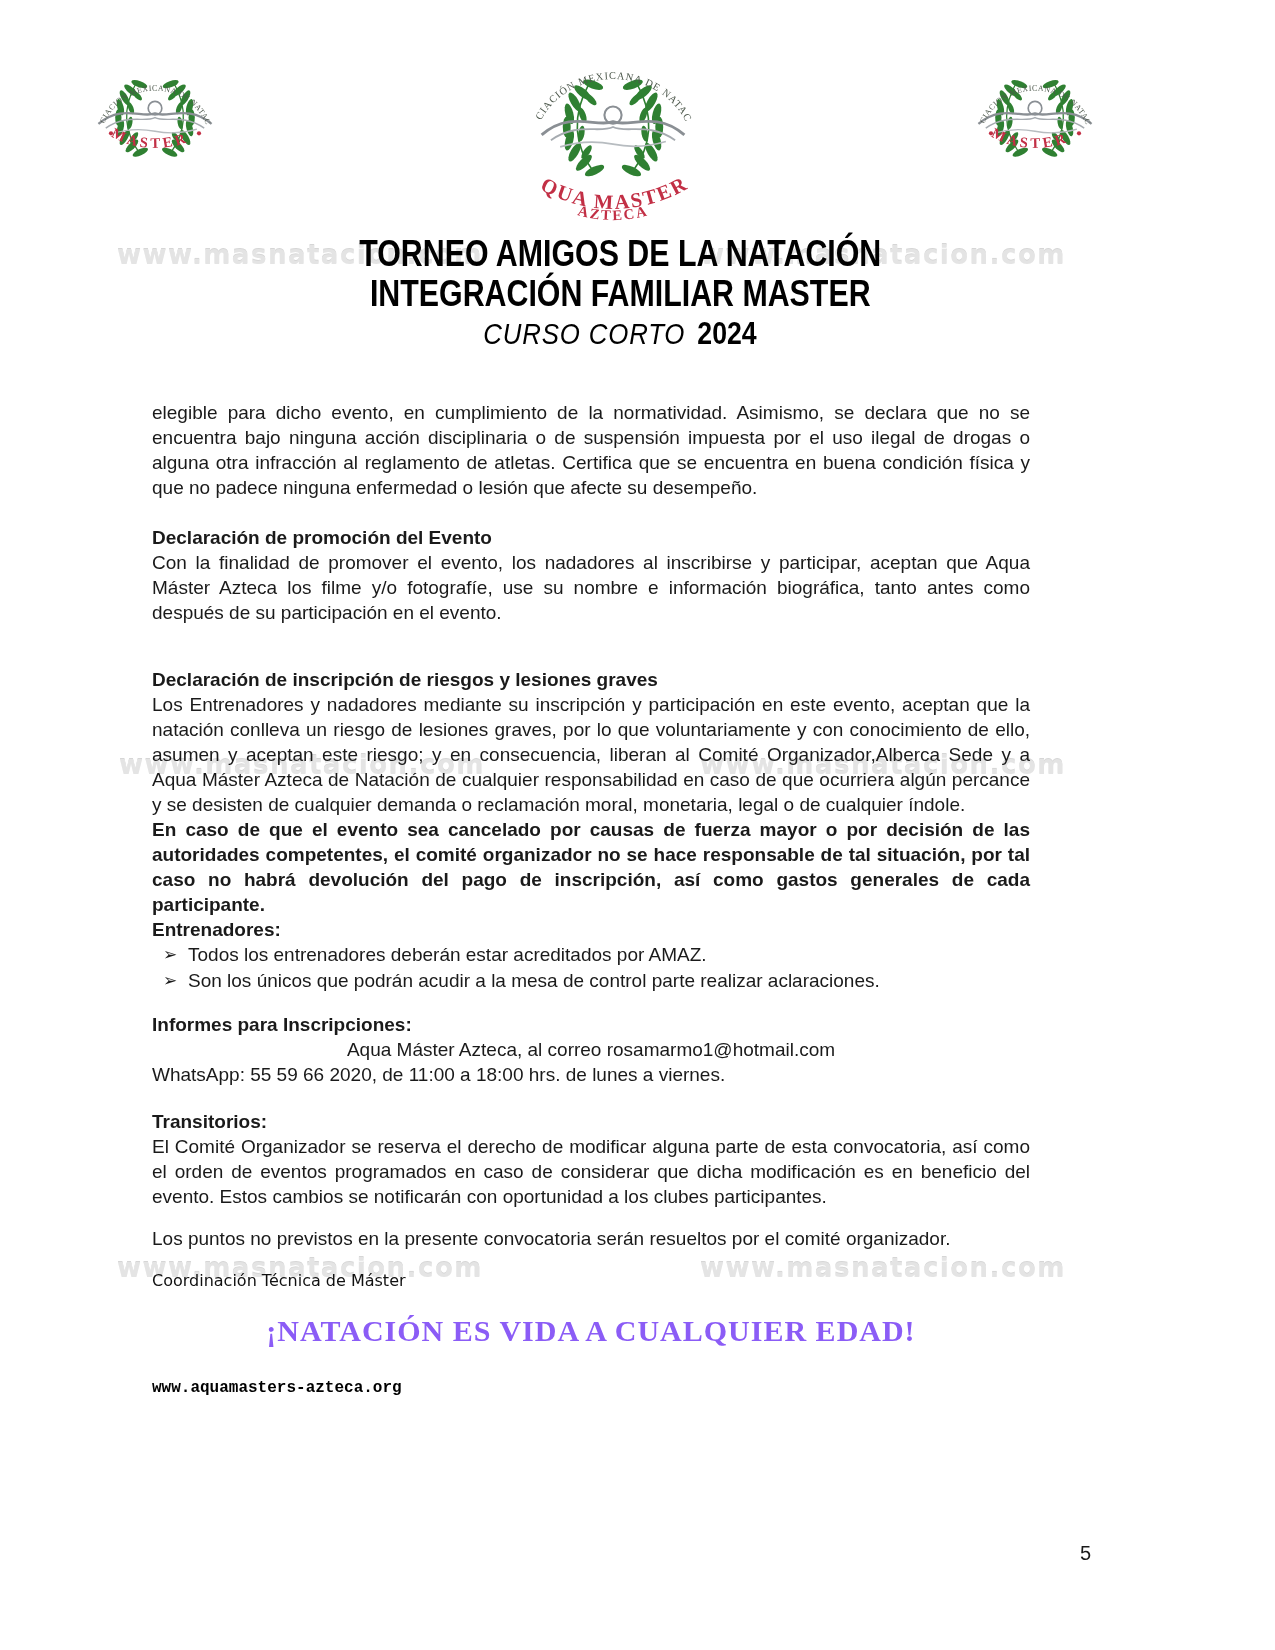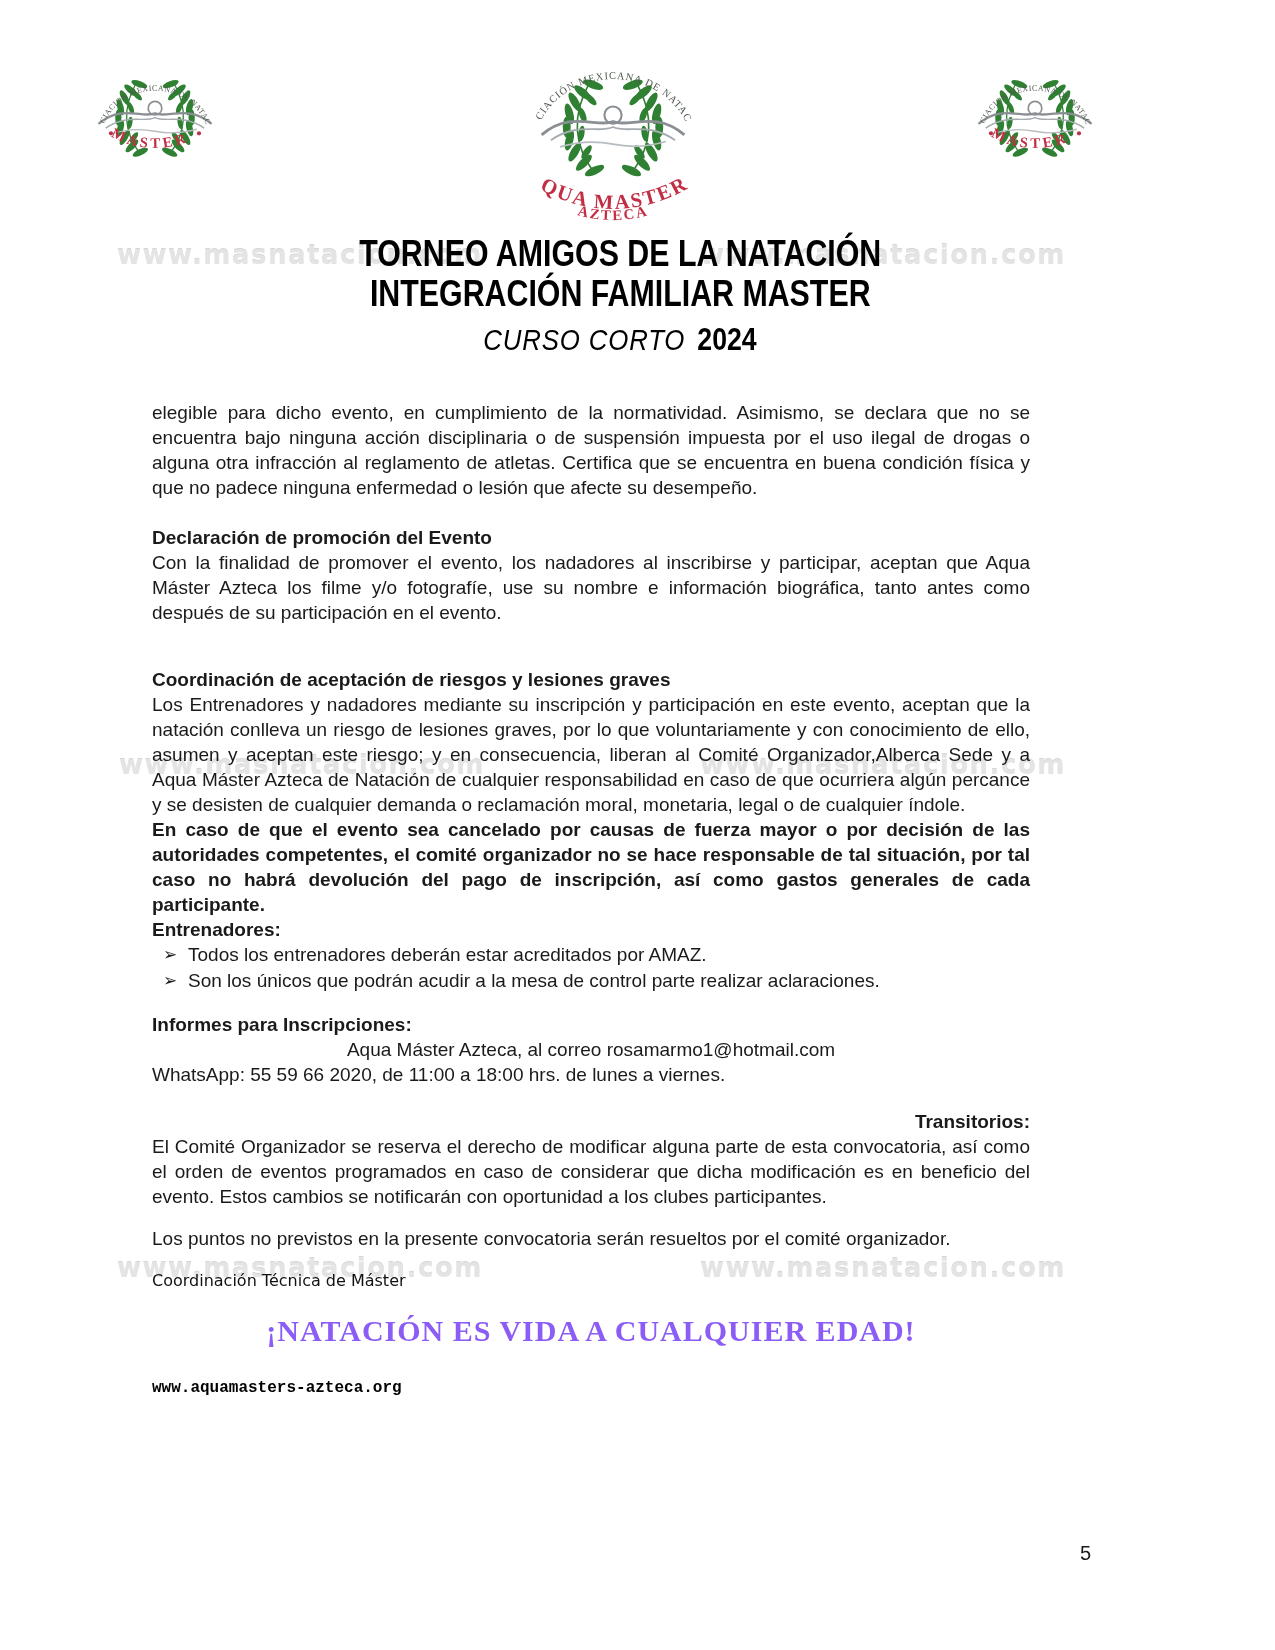--- a/index.html
+++ b/index.html
@@ -37,40 +37,40 @@
   .title-line {
     display:inline-block;
     font-weight:bold;
     font-size:37px;
     line-height:40px;
     transform:scaleX(0.82);
     transform-origin:50% 50%;
     white-space:nowrap;
     color:#000;
   }
-  .subtitle { margin-top:8px; }
+  .subtitle { margin-top:2px; }
   .subtitle-inner {
     display:inline-block; transform:scaleX(0.86); transform-origin:50% 50%;
     white-space:nowrap;
   }
   .subtitle-italic { font-style:italic; font-size:30px; letter-spacing:1px; color:#000; }
   .subtitle-year { font-weight:bold; font-size:31px; margin-left:14px; color:#000; }
   
   .main {
     position:absolute; left:152px; top:400px; width:878px; z-index:2;
     font-size:19px; line-height:25px;
   }
   .main p { text-align:justify; }
   .h { font-weight:bold; }
   .mt-promo-h   { margin-top:25px; }
   .mt-riesgos-h { margin-top:42px; }
   .mt-imp-h     { margin-top:20px; }
   .mt-entr-h    { }
   .mt-inf-h     { margin-top:18px; }
-  .mt-trans-h   { margin-top:22px;text-align:right; }
+  .mt-trans-h   { margin-top:22px; }
   .mt-closing   { margin-top:17px; }
   .bold-par { font-weight:bold; }
   .bullet-row { display:flex; line-height:26px; }
   .bullet-glyph { width:36px; text-align:center; flex:0 0 36px; font-size:17px; }
   .bullet-text { flex:1; }
   .coordinacion {
     margin-top:16px;
     font-family:"DejaVu Sans", sans-serif;
     font-size:16px; line-height:28px;
     text-align:right;
@@ -221,21 +221,21 @@
     </div>
   </div>
 
   <div class="main">
 
     <p>elegible para dicho evento, en cumplimiento de la normatividad. Asimismo, se declara que no se encuentra bajo ninguna acción disciplinaria o de suspensión impuesta por el uso ilegal de drogas o alguna otra infracción al reglamento de atletas. Certifica que se encuentra en buena condición física y que no padece ninguna enfermedad o lesión que afecte su desempeño.</p>
 
     <div class="h mt-promo-h">Declaración de promoción del Evento</div>
     <p>Con la finalidad de promover el evento, los nadadores al inscribirse y participar, aceptan que Aqua Máster Azteca los filme y/o fotografíe, use su nombre e información biográfica, tanto antes como después de su participación en el evento.</p>
 
-    <div class="h mt-riesgos-h">Coordinación de aceptación de riesgos y lesiones graves</div>
+    <div class="h mt-riesgos-h">Declaración de inscripción de riesgos y lesiones graves</div>
     <p>Los Entrenadores y nadadores mediante su inscripción y participación en este evento, aceptan que la natación conlleva un riesgo de lesiones graves, por lo que voluntariamente y con conocimiento de ello, asumen y aceptan este riesgo; y en consecuencia, liberan al Comité Organizador,Alberca Sede y a Aqua Máster Azteca de Natación de cualquier responsabilidad en caso de que ocurriera algún percance y se desisten de cualquier demanda o reclamación moral, monetaria, legal o de cualquier índole.</p>
 
     <p class="bold-par">En caso de que el evento sea cancelado por causas de fuerza mayor o por decisión de las autoridades competentes, el comité organizador no se hace responsable de tal situación, por tal caso no habrá devolución del pago de inscripción, así como gastos generales de cada participante.</p>
 
     <div class="h mt-entr-h">Entrenadores:</div>
     <div class="bullet-row">
       <span class="bullet-glyph">➢</span>
       <span class="bullet-text">Todos los entrenadores deberán estar acreditados por AMAZ.</span>
     </div>
     <div class="bullet-row">

